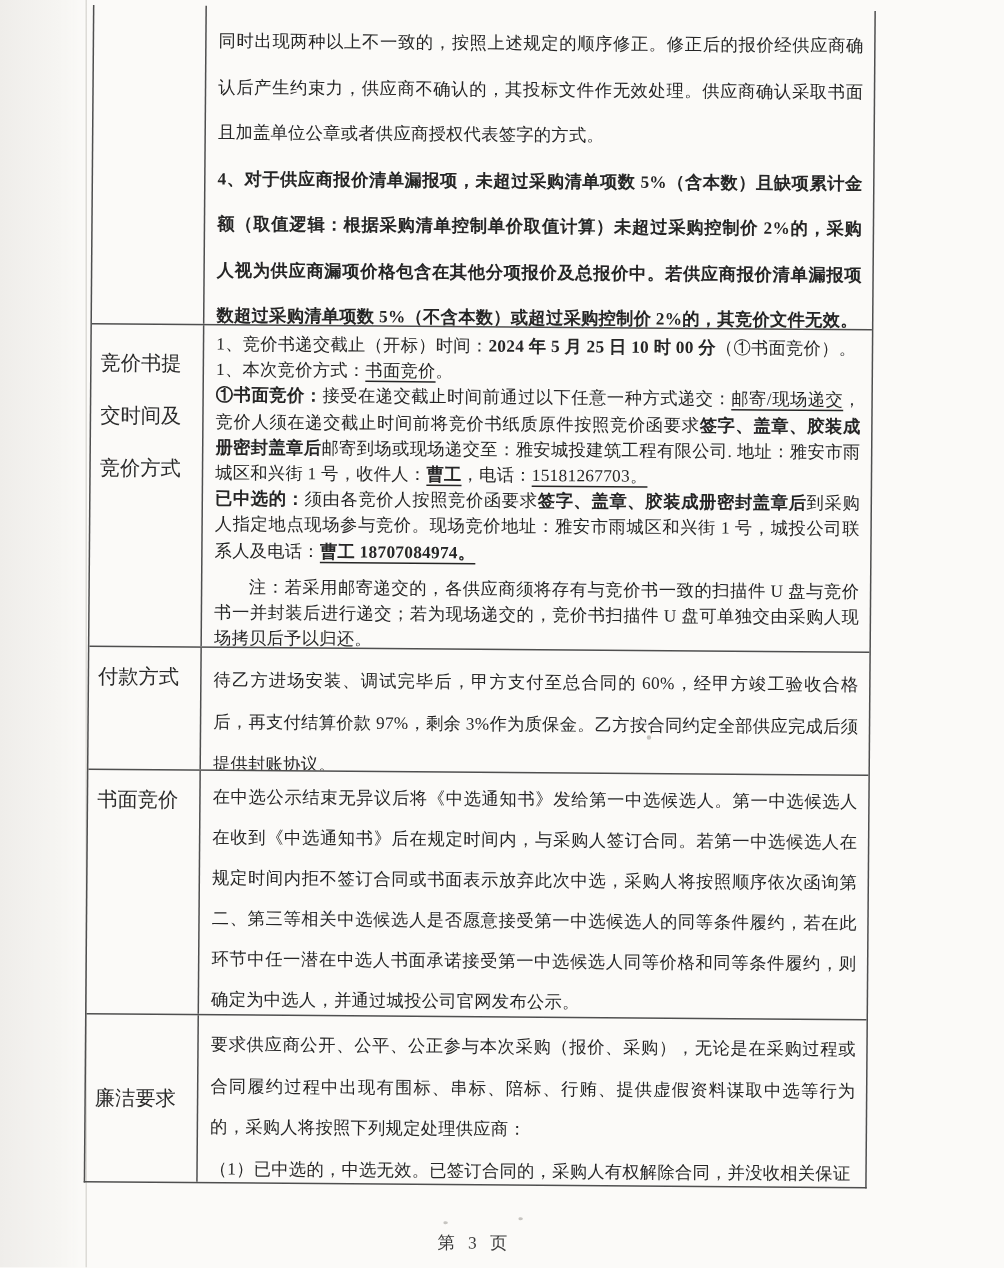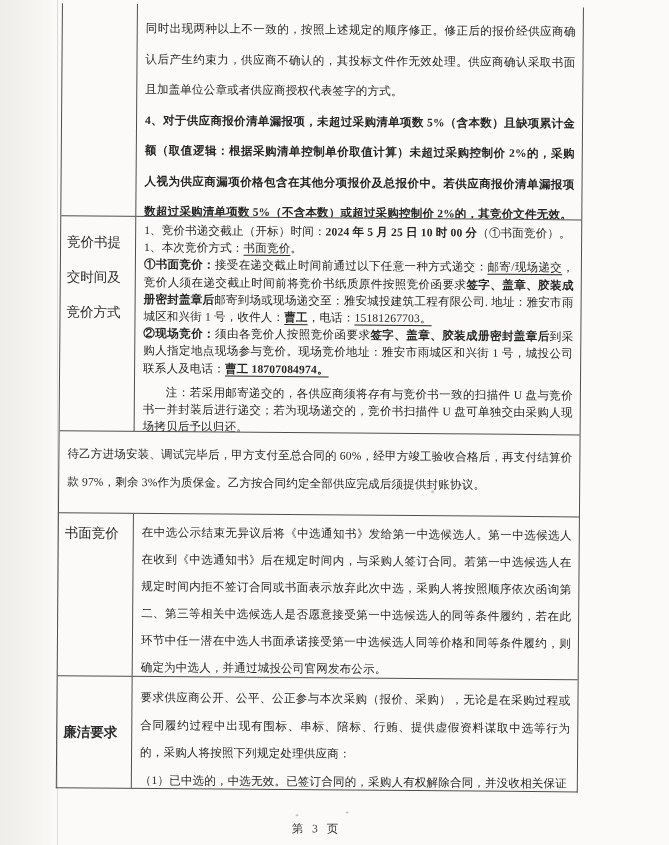--- a/index.html
+++ b/index.html
@@ -47,21 +47,21 @@
   .p.ind{text-indent:2em;margin-top:7px;}
   .seg.b{font-weight:bold;}
   .seg.u{text-decoration:underline;text-underline-offset:3px;}
 
   .r0{height:212px;} .r0 .content-cell{line-height:30.5px;padding-top:9px;}
   .r1{height:215px;} .r1 .content-cell{line-height:17.2px;padding-top:5px;}
   .r2{height:82px;}  .r2 .content-cell{line-height:28px;padding-top:8px;}
   .r2 .label-cell,.r3 .label-cell{line-height:20px;padding-top:10px;}
   .r3{height:163px;} .r3 .content-cell{line-height:27px;padding-top:5px;}
   .r4{height:112px;} .r4 .content-cell{line-height:27.5px;padding-top:7px;}
-  .r4 .label-cell{display:flex;align-items:center;line-height:18px;padding-top:0;font-weight:bold;}
+  .r4 .label-cell{display:flex;align-items:center;line-height:18px;padding-top:0;}
 
   .page-footer{
     position:absolute;left:62px;top:824px;width:522px;
     text-align:center;font-size:11.5px;letter-spacing:3px;color:#3a3a3a;
   }
   .speck{position:absolute;background:#9a9792;border-radius:50%;opacity:.55;}
   .speck.s1{left:435px;top:492px;width:3px;height:3px;}
   .speck.s2{left:302px;top:817px;width:3px;height:2px;}
   .speck.s3{left:352px;top:814px;width:3px;height:2px;}
 </style>
@@ -78,25 +78,26 @@
           <p class="p"><span class="seg">同时出现两种以上不一致的，按照上述规定的顺序修正。修正后的报价经供应商确认后产生约束力，供应商不确认的，其投标文件作无效处理。供应商确认采取书面且加盖单位公章或者供应商授权代表签字的方式。</span></p>
           <p class="p"><span class="seg b">4、对于供应商报价清单漏报项，未超过采购清单项数 5%（含本数）且缺项累计金额（取值逻辑：根据采购清单控制单价取值计算）未超过采购控制价 2%的，采购人视为供应商漏项价格包含在其他分项报价及总报价中。若供应商报价清单漏报项数超过采购清单项数 5%（不含本数）或超过采购控制价 2%的，其竞价文件无效。</span></p>
         </div>
       </div>
       <div class="row r1">
         <div class="label-cell"><span>竞价书提交时间及竞价方式</span></div>
         <div class="content-cell">
           <p class="p"><span class="seg">1、竞价书递交截止（开标）时间：</span><span class="seg b">2024 年 5 月 25 日 10 时 00 分</span><span class="seg">（①书面竞价）。</span></p>
           <p class="p"><span class="seg">1、本次竞价方式：</span><span class="seg u">书面竞价</span><span class="seg">。</span></p>
           <p class="p"><span class="seg b">①书面竞价：</span><span class="seg">接受在递交截止时间前通过以下任意一种方式递交：</span><span class="seg u">邮寄/现场递交</span><span class="seg">，竞价人须在递交截止时间前将竞价书纸质原件按照竞价函要求</span><span class="seg b">签字、盖章、胶装成册密封盖章后</span><span class="seg">邮寄到场或现场递交至：雅安城投建筑工程有限公司. 地址：雅安市雨城区和兴街 1 号，收件人：</span><span class="seg b u">曹工</span><span class="seg">，电话：</span><span class="seg u">15181267703。</span></p>
-          <p class="p"><span class="seg b">②现场竞价：</span><span class="seg">须由各竞价人按照竞价函要求</span><span class="seg b">签字、盖章、胶装成册密封盖章后</span><span class="seg">到采购人指定地点现场参与竞价。现场竞价地址：雅安市雨城区和兴街 1 号，城投公司联系人及电话：</span><span class="seg b u">曹工 18707084974。</span></p>
+          <p class="p"><span class="seg b">已中选的：</span><span class="seg">须由各竞价人按照竞价函要求</span><span class="seg b">签字、盖章、胶装成册密封盖章后</span><span class="seg">到采购人指定地点现场参与竞价。现场竞价地址：雅安市雨城区和兴街 1 号，城投公司联系人及电话：</span><span class="seg b u">曹工 18707084974。</span></p>
           <p class="p ind"><span class="seg">注：若采用邮寄递交的，各供应商须将存有与竞价书一致的扫描件 U 盘与竞价书一并封装后进行递交；若为现场递交的，竞价书扫描件 U 盘可单独交由采购人现场拷贝后予以归还。</span></p>
         </div>
       </div>
       <div class="row r2">
+        <div class="label-cell"><span>付款方式</span></div>
         <div class="content-cell">
           <p class="p"><span class="seg">待乙方进场安装、调试完毕后，甲方支付至总合同的 60%，经甲方竣工验收合格后，再支付结算价款 97%，剩余 3%作为质保金。乙方按合同约定全部供应完成后须提供封账协议。</span></p>
         </div>
       </div>
       <div class="row r3">
         <div class="label-cell"><span>书面竞价</span></div>
         <div class="content-cell">
           <p class="p"><span class="seg">在中选公示结束无异议后将《中选通知书》发给第一中选候选人。第一中选候选人在收到《中选通知书》后在规定时间内，与采购人签订合同。若第一中选候选人在规定时间内拒不签订合同或书面表示放弃此次中选，采购人将按照顺序依次函询第二、第三等相关中选候选人是否愿意接受第一中选候选人的同等条件履约，若在此环节中任一潜在中选人书面承诺接受第一中选候选人同等价格和同等条件履约，则确定为中选人，并通过城投公司官网发布公示。</span></p>
         </div>
       </div>

